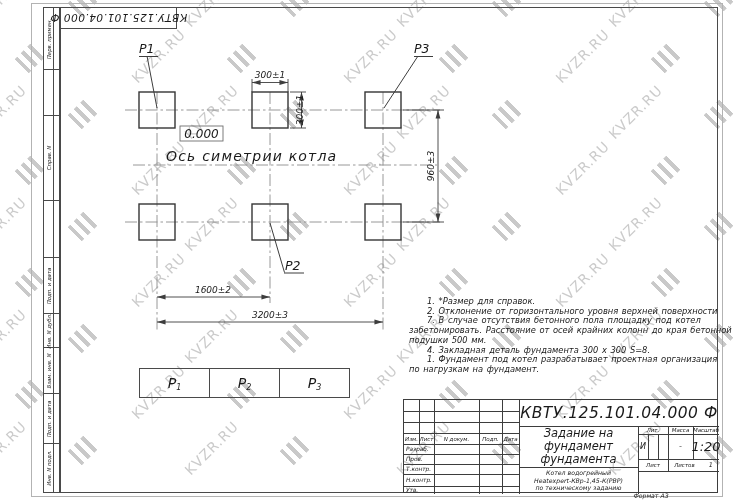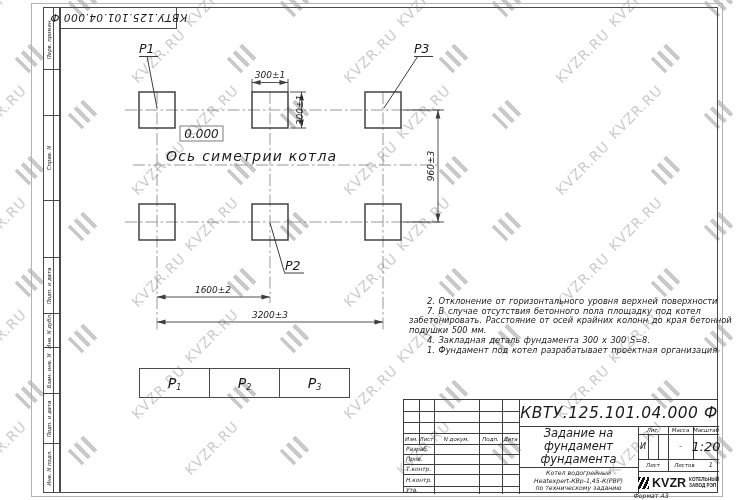--- a/index.html
+++ b/index.html
@@ -252,26 +252,28 @@
   <path class="ldr" d="M284,273 H304"></path>
   <text class="plbl" x="285" y="270">P2</text>
 
   <rect x="180" y="126" width="43" height="15" fill="none" stroke="#6e6e6e" stroke-width="0.9"></rect>
   <text class="elev" x="201.5" y="137.5" text-anchor="middle">0.000</text>
 
   <text class="axlbl" x="166" y="161">Ось симетрии котла</text>
 </svg>
 
 <div class="notes">
+  <div class="nl indent">1. *Размер для справок.</div>
   <div class="nl indent">2. Отклонение от горизонтального уровня верхней поверхности</div>
   <div class="nl indent">7. В случае отсутствия бетонного пола площадку под котел</div>
   <div class="nl">забетонировать. Расстояние от осей крайних колонн до края бетонной</div>
   <div class="nl">подушки 500 мм.</div>
   <div class="nl indent">4. Закладная деталь фундамента 300 x 300 S=8.</div>
   <div class="nl indent">1. Фундамент под котел разрабатывает проектная организация</div>
+  <div class="nl">по нагрузкам на фундамент.</div>
 </div>
 
 <table class="load-table">
   <tbody>
       <tr class="hrow">
     <td><span class="psym">Р</span><span class="psub">1</span></td>
     <td><span class="psym">Р</span><span class="psub">2</span></td>
     <td><span class="psym">Р</span><span class="psub">3</span></td>
   </tr>
 </tbody>
@@ -336,23 +338,15 @@
   <div class="tb-cell" style="left:234px;top:34px;width:10px;height:25px;font-size:8px">И</div>
   <div class="tb-cell" style="left:264px;top:34px;width:25px;height:25px;font-size:8px">-</div>
   <div class="tb-cell" style="left:289px;top:34px;width:26px;height:25px;font-size:13px">1:20</div>
 
   <div class="tb-cell tb-label" style="left:234px;top:59px;width:30px;height:12px">Лист</div>
   <div class="tb-cell" style="left:264px;top:59px;width:51px;height:12px;gap:14px">
     <span class="tb-label">Листов</span>
     <span style="font-size:6.5px">1</span>
   </div>
 
-  <div class="tb-cell" style="left:234px;top:71px;width:81px;height:23px;gap:3px">
-    <span class="logo-glyph"></span>
-    <span class="logo-name">KVZR</span>
-    <span class="logo-cap">
-      <div>КОТЕЛЬНЫЙ</div>
-      <div>ЗАВОД РЭП</div>
-    </span>
-  </div>
 </div>
 
 <div class="format-label">Формат А3</div>
 
 </body></html>

